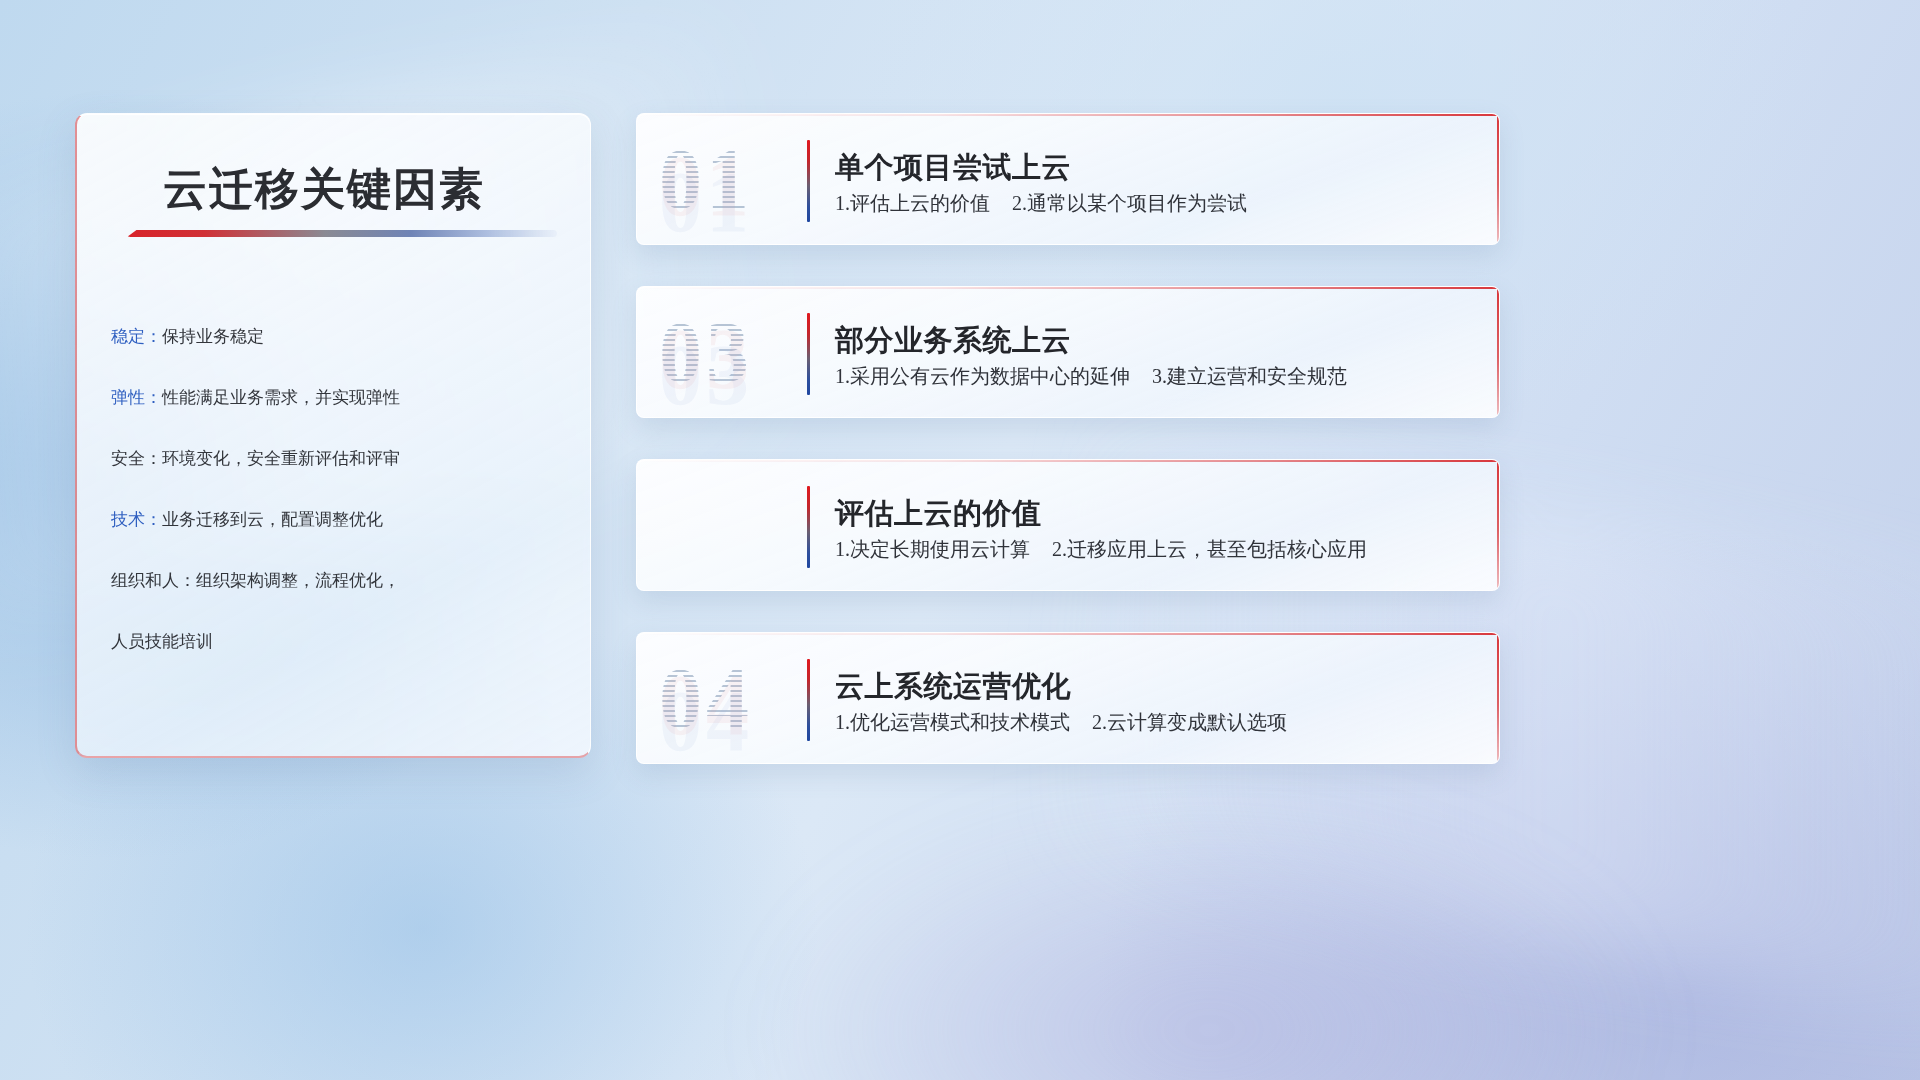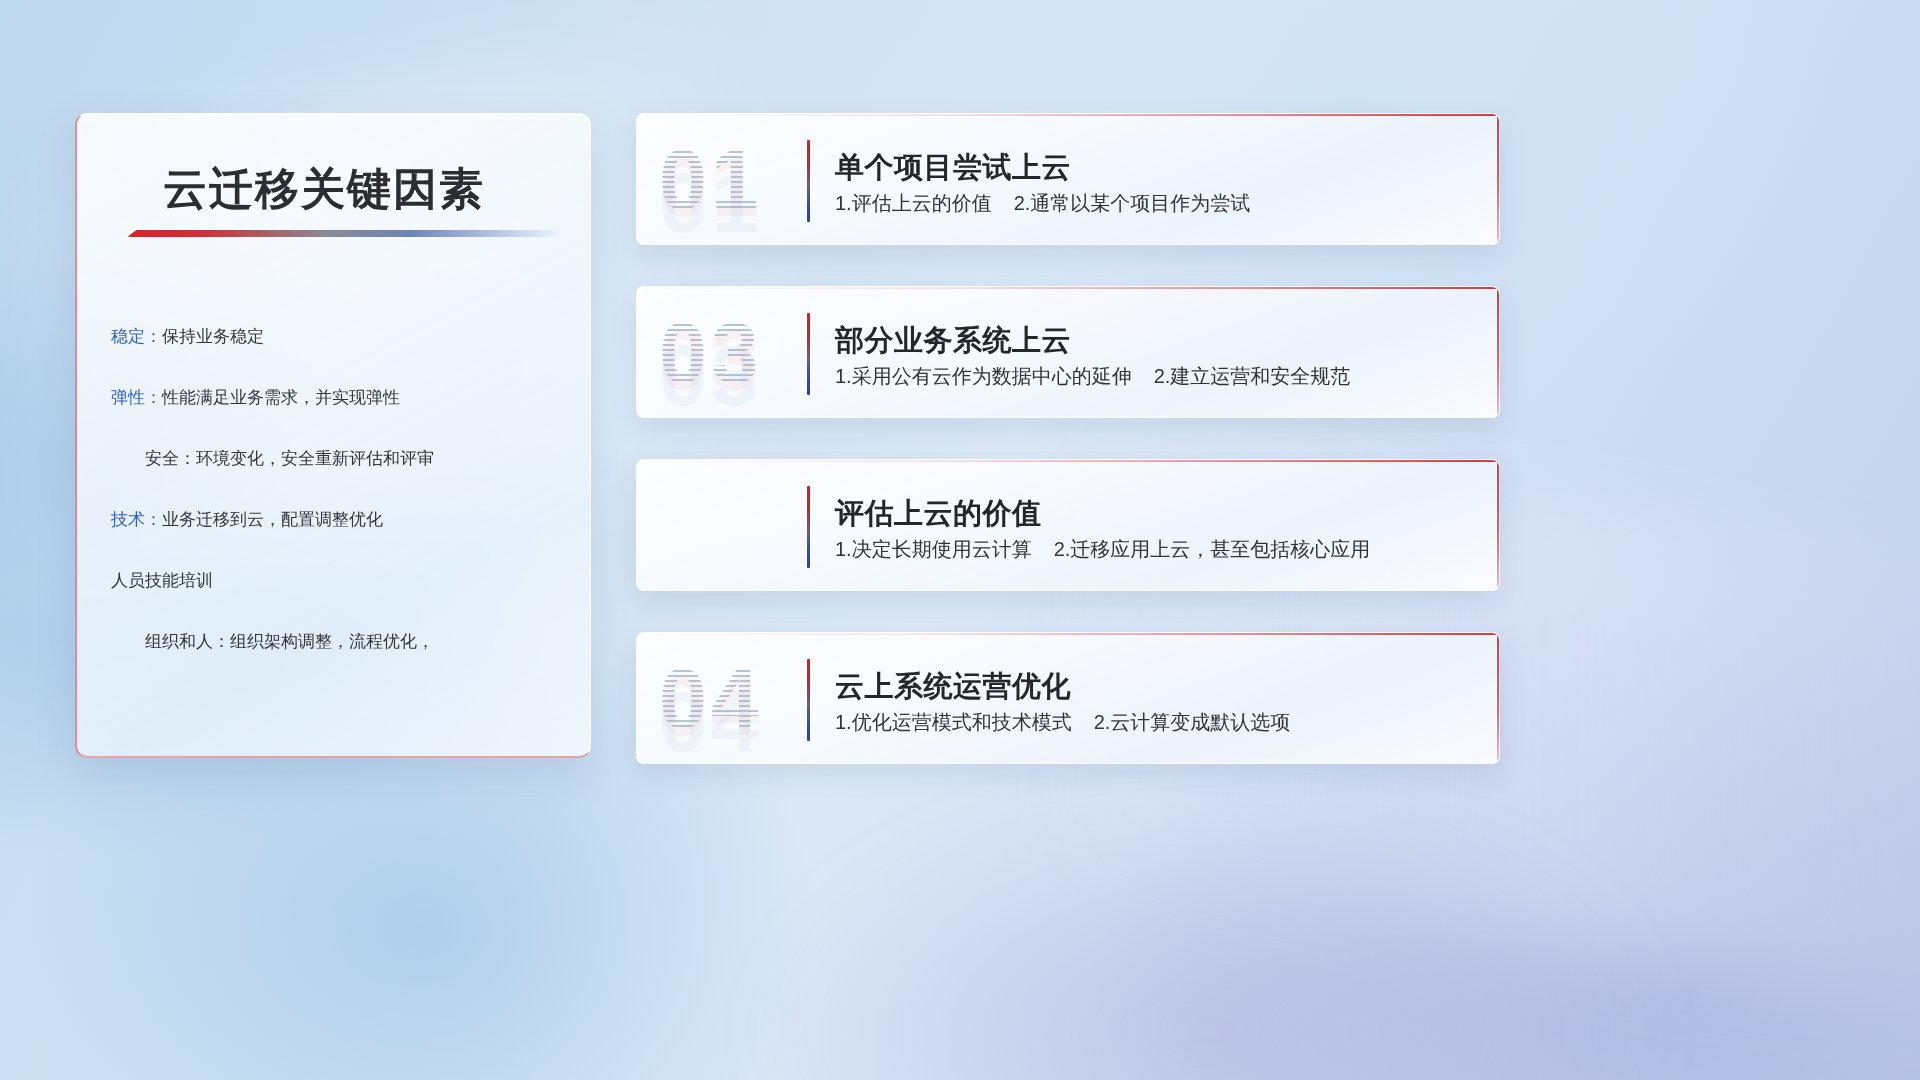--- a/index.html
+++ b/index.html
@@ -91,29 +91,30 @@
     right: 22px;
   }
   .list-row {
     font-size: 17px;
     line-height: 61px;
     color: #33363c;
     white-space: nowrap;
   }
   .row-label { font-weight: 400; }
   .row-label.accent { color: #2f5fc0; }
-  .row-label.plain  { color: #33363c; margin-left: 34px; }
+  .row-label.plain  { color: #33363c; }
   .row-text  { color: #33363c; }
 
   
   #right-col {
     position: absolute;
     left: 636px;
     top: 113px;
     width: 864px;
+    font-family: Liberation Serif, serif;
   }
 
   .step-card {
     position: relative;
     height: 132px;
     margin-bottom: 41px;
     border-radius: 8px;
     background: linear-gradient(160deg, rgba(255,255,255,0.93) 0%, rgba(250,252,255,0.90) 35%, rgba(240,246,253,0.86) 70%, rgba(252,253,255,0.93) 100%);
     border: 1px solid rgba(255,255,255,0.9);
     box-shadow: 0 10px 26px rgba(92,122,160,0.16), inset 0 1px 0 rgba(255,255,255,0.95);
@@ -224,47 +225,47 @@
 
       <div class="list-row">
         <span class="row-label plain">安全：</span><span class="row-text">环境变化，安全重新评估和评审</span>
       </div>
 
       <div class="list-row">
         <span class="row-label accent">技术：</span><span class="row-text">业务迁移到云，配置调整优化</span>
       </div>
 
       <div class="list-row">
+        <span class="row-label plain">组织和人：</span><span class="row-text">组织架构调整，流程优化，</span>
+      </div>
+
+      <div class="list-row">
         <span class="row-text">人员技能培训</span>
       </div>
 
-      <div class="list-row">
-        <span class="row-label plain">组织和人：</span><span class="row-text">组织架构调整，流程优化，</span>
-      </div>
-
     </div>
   </div>
 
   <div id="right-col">
 
     <div class="step-card">
       <div class="ghost-number"><span class="tint-a">01</span></div>
       <div class="accent-bar"></div>
       <div class="step-title">单个项目尝试上云</div>
       <div class="step-sub">
         <span>1.评估上云的价值</span><span class="sub-gap"></span><span>2.通常以某个项目作为尝试</span>
       </div>
     </div>
 
     <div class="step-card">
       <div class="ghost-number"><span class="tint-a">03</span></div>
       <div class="accent-bar"></div>
       <div class="step-title">部分业务系统上云</div>
       <div class="step-sub">
-        <span>1.采用公有云作为数据中心的延伸</span><span class="sub-gap"></span><span>2.建立运营和安全规范</span>
+        <span>1.采用公有云作为数据中心的延伸</span><span class="sub-gap"></span><span>3.建立运营和安全规范</span>
       </div>
     </div>
 
     <div class="step-card">
       <div class="accent-bar"></div>
       <div class="step-title">评估上云的价值</div>
       <div class="step-sub">
         <span>1.决定长期使用云计算</span><span class="sub-gap"></span><span>2.迁移应用上云，甚至包括核心应用</span>
       </div>
     </div>

